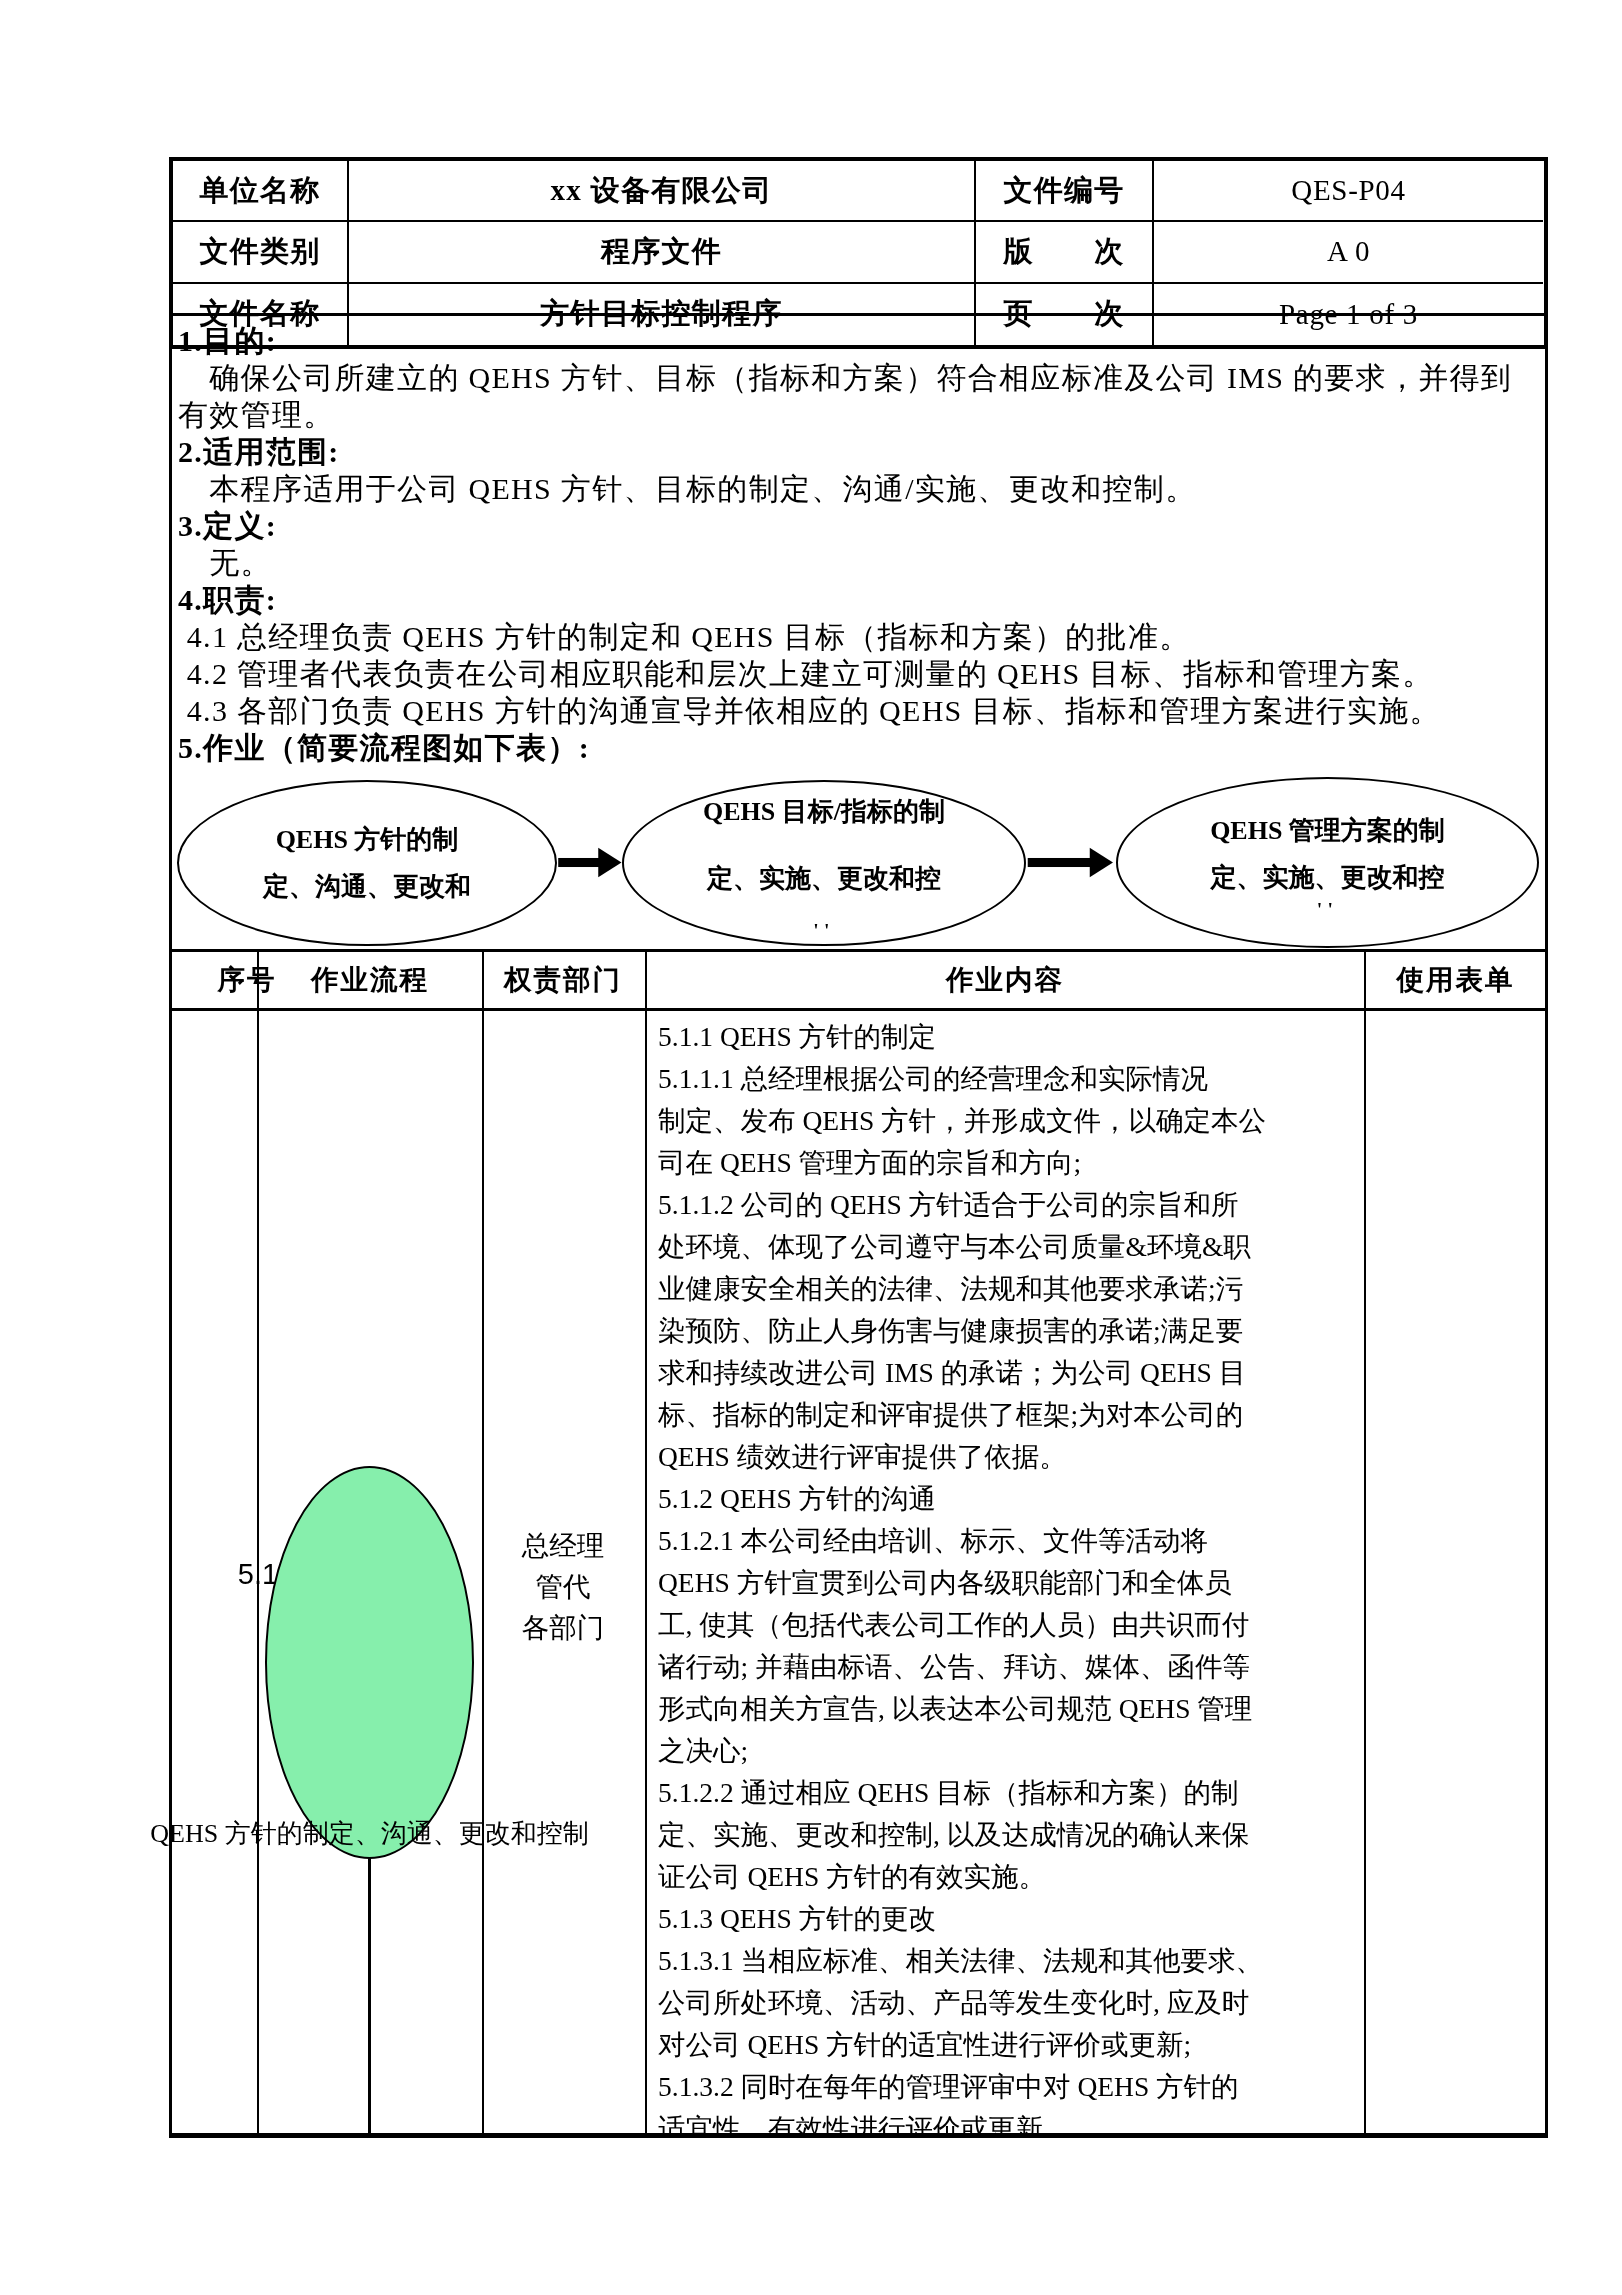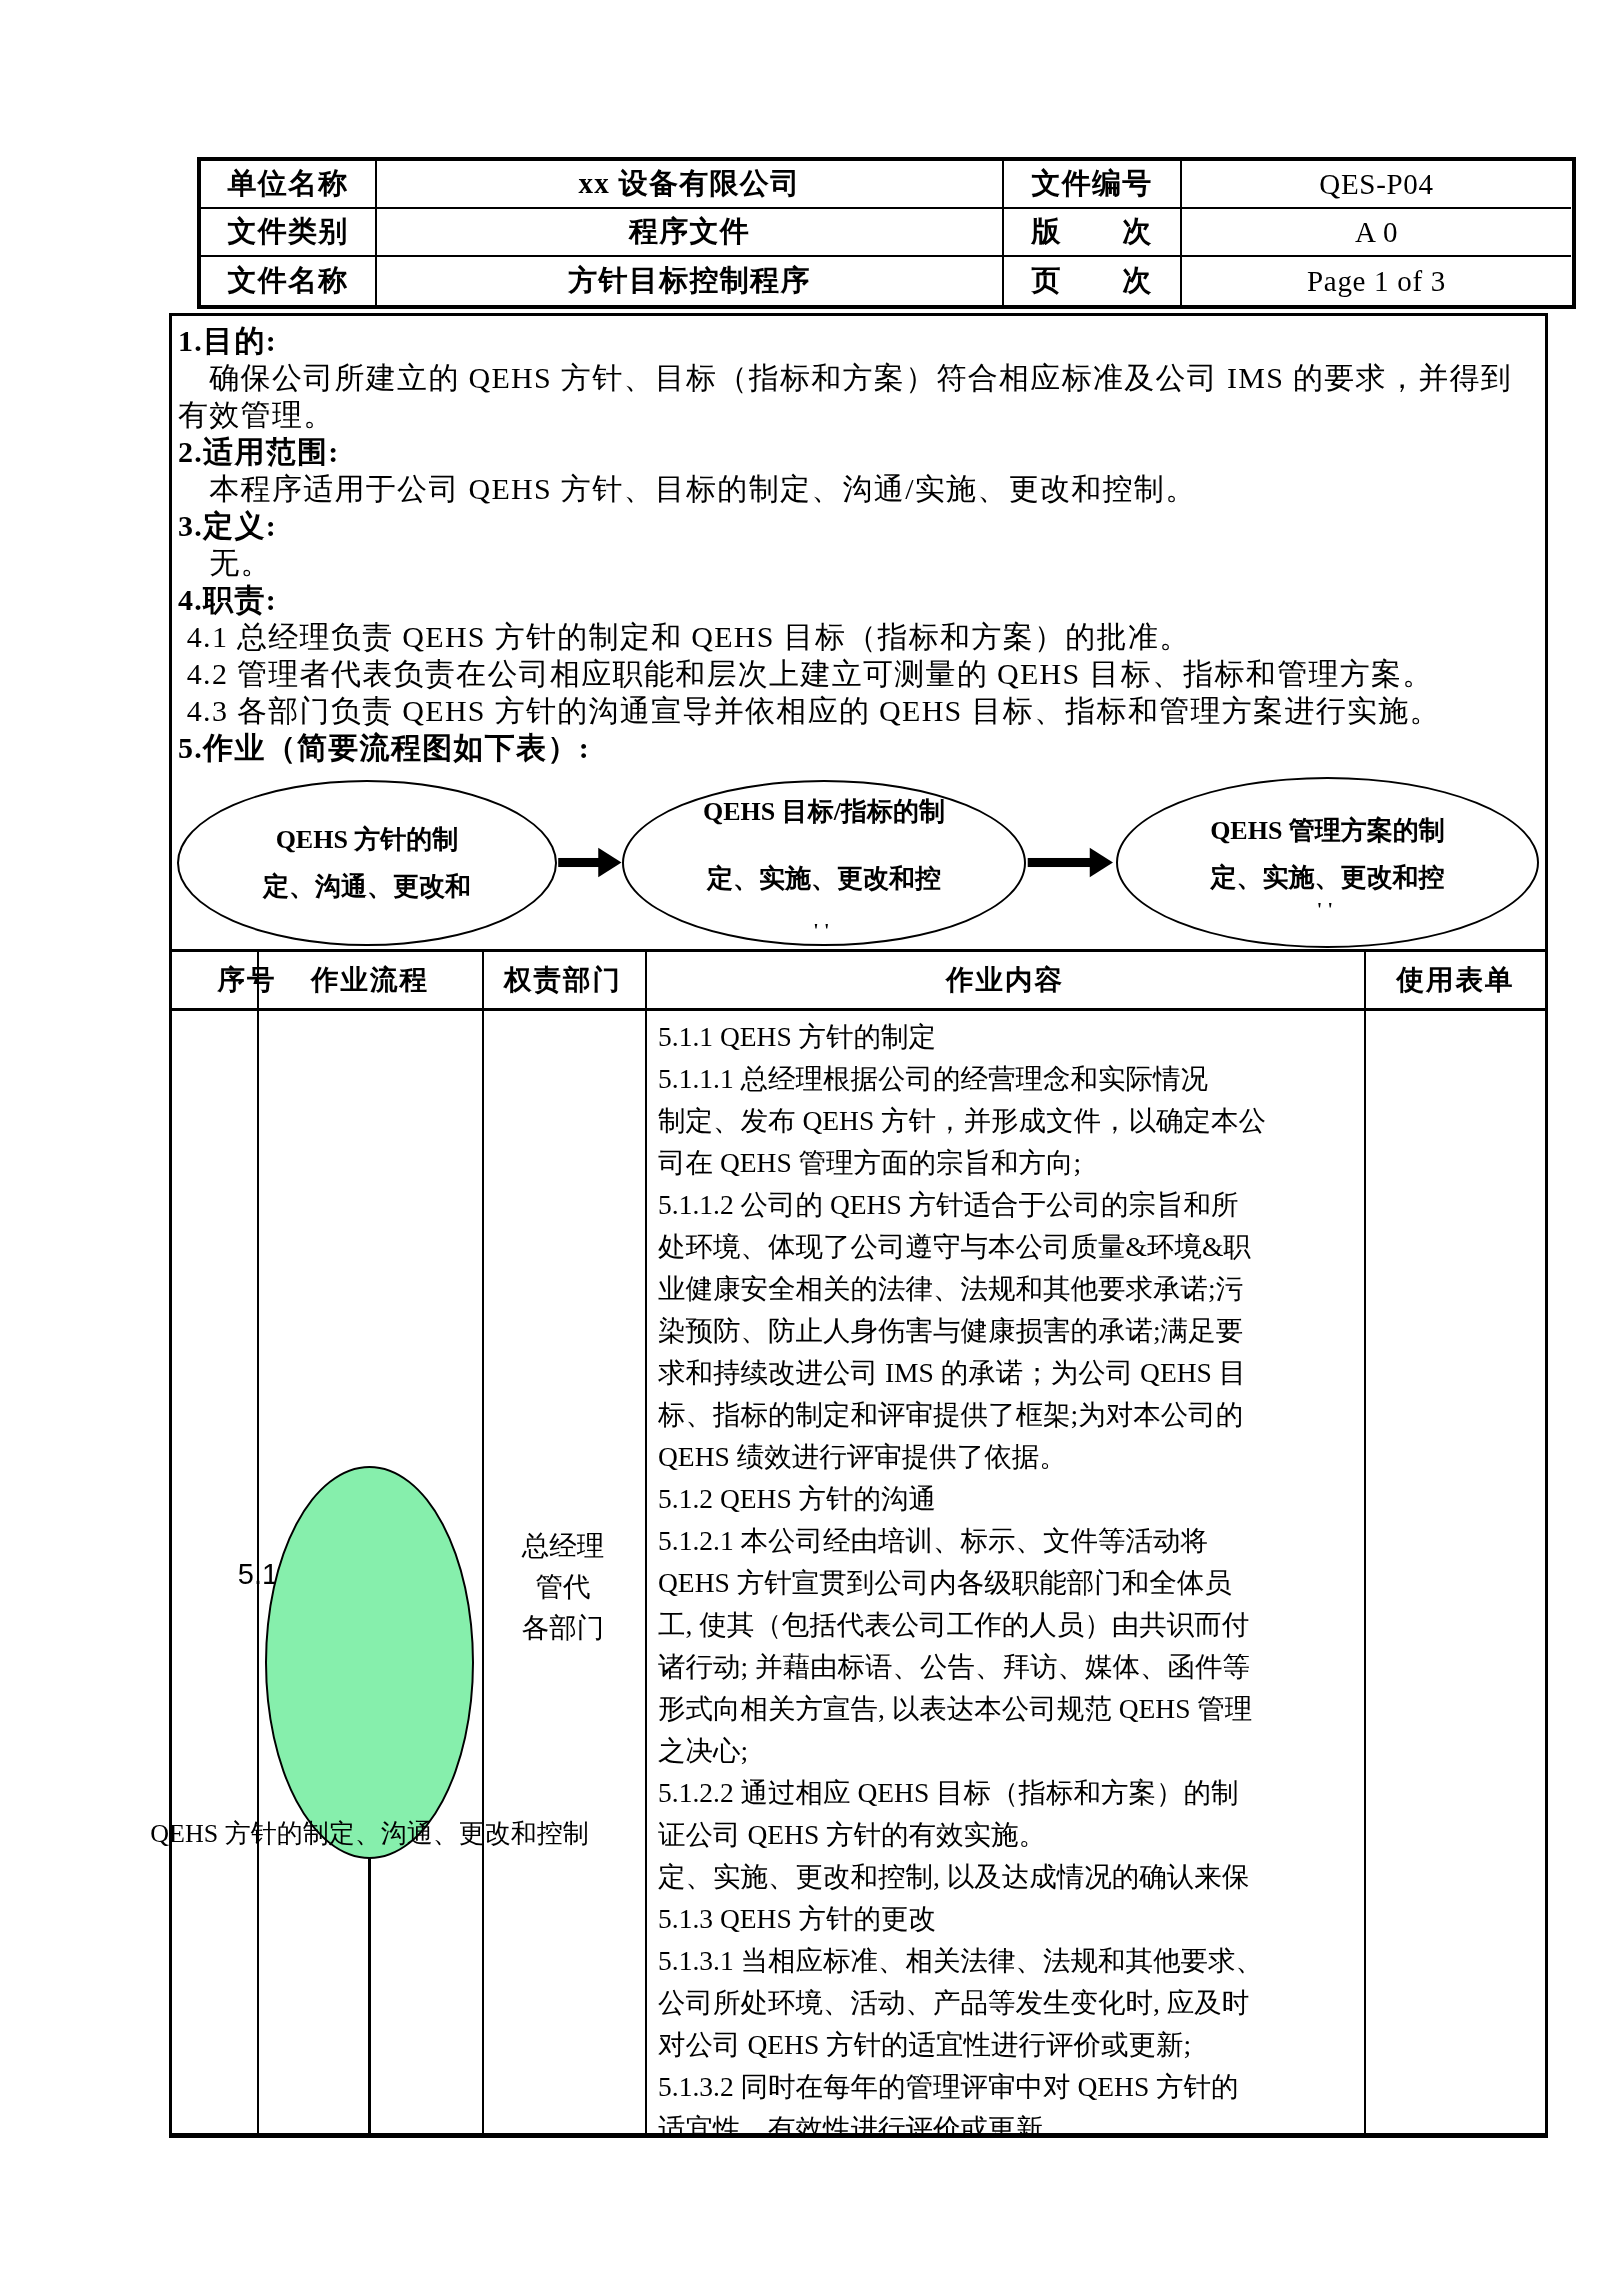--- a/index.html
+++ b/index.html
@@ -6,26 +6,25 @@
   .page{
     position:relative;
     width:1623px;height:2295px;
     background:#ffffff;
     color:#000;
     font-family:"Liberation Serif", serif;
     overflow:hidden;
   }
   
   .htable{
-    position:absolute;left:169px;top:157px;width:1379px;height:152px;
+    position:absolute;left:169px;top:157px;width:1379px;height:192px;
     box-sizing:border-box;border:4.6px solid #000;
     display:grid;
     grid-template-columns:176px 627px 178px 389px;
     grid-template-rows:repeat(3,1fr);
-    margin-left:28px;
   }
   .hcell{
     box-sizing:border-box;
     border-right:2.6px solid #000;border-bottom:2.6px solid #000;
     display:flex;align-items:center;justify-content:center;
     font-size:29px;font-weight:700;letter-spacing:1.3px;
     white-space:nowrap;overflow:hidden;
   }
   .hcell.last-col{border-right:none;}
   .hcell.last-row{border-bottom:none;}
@@ -198,22 +197,22 @@
     <div class="cline">标、指标的制定和评审提供了框架;为对本公司的</div>
     <div class="cline">QEHS 绩效进行评审提供了依据。</div>
     <div class="cline">5.1.2 QEHS 方针的沟通</div>
     <div class="cline">5.1.2.1 本公司经由培训、标示、文件等活动将</div>
     <div class="cline">QEHS 方针宣贯到公司内各级职能部门和全体员</div>
     <div class="cline">工, 使其（包括代表公司工作的人员）由共识而付</div>
     <div class="cline">诸行动; 并藉由标语、公告、拜访、媒体、函件等</div>
     <div class="cline">形式向相关方宣告, 以表达本公司规范 QEHS 管理</div>
     <div class="cline">之决心;</div>
     <div class="cline">5.1.2.2 通过相应 QEHS 目标（指标和方案）的制</div>
+    <div class="cline">定、实施、更改和控制, 以及达成情况的确认来保</div>
     <div class="cline">证公司 QEHS 方针的有效实施。</div>
-    <div class="cline">定、实施、更改和控制, 以及达成情况的确认来保</div>
     <div class="cline">5.1.3 QEHS 方针的更改</div>
     <div class="cline">5.1.3.1 当相应标准、相关法律、法规和其他要求、</div>
     <div class="cline">公司所处环境、活动、产品等发生变化时, 应及时</div>
     <div class="cline">对公司 QEHS 方针的适宜性进行评价或更新;</div>
     <div class="cline">5.1.3.2 同时在每年的管理评审中对 QEHS 方针的</div>
     <div class="cline">适宜性、有效性进行评价或更新。</div>
   </div>
 
   <div class="form-cell"></div>
 

